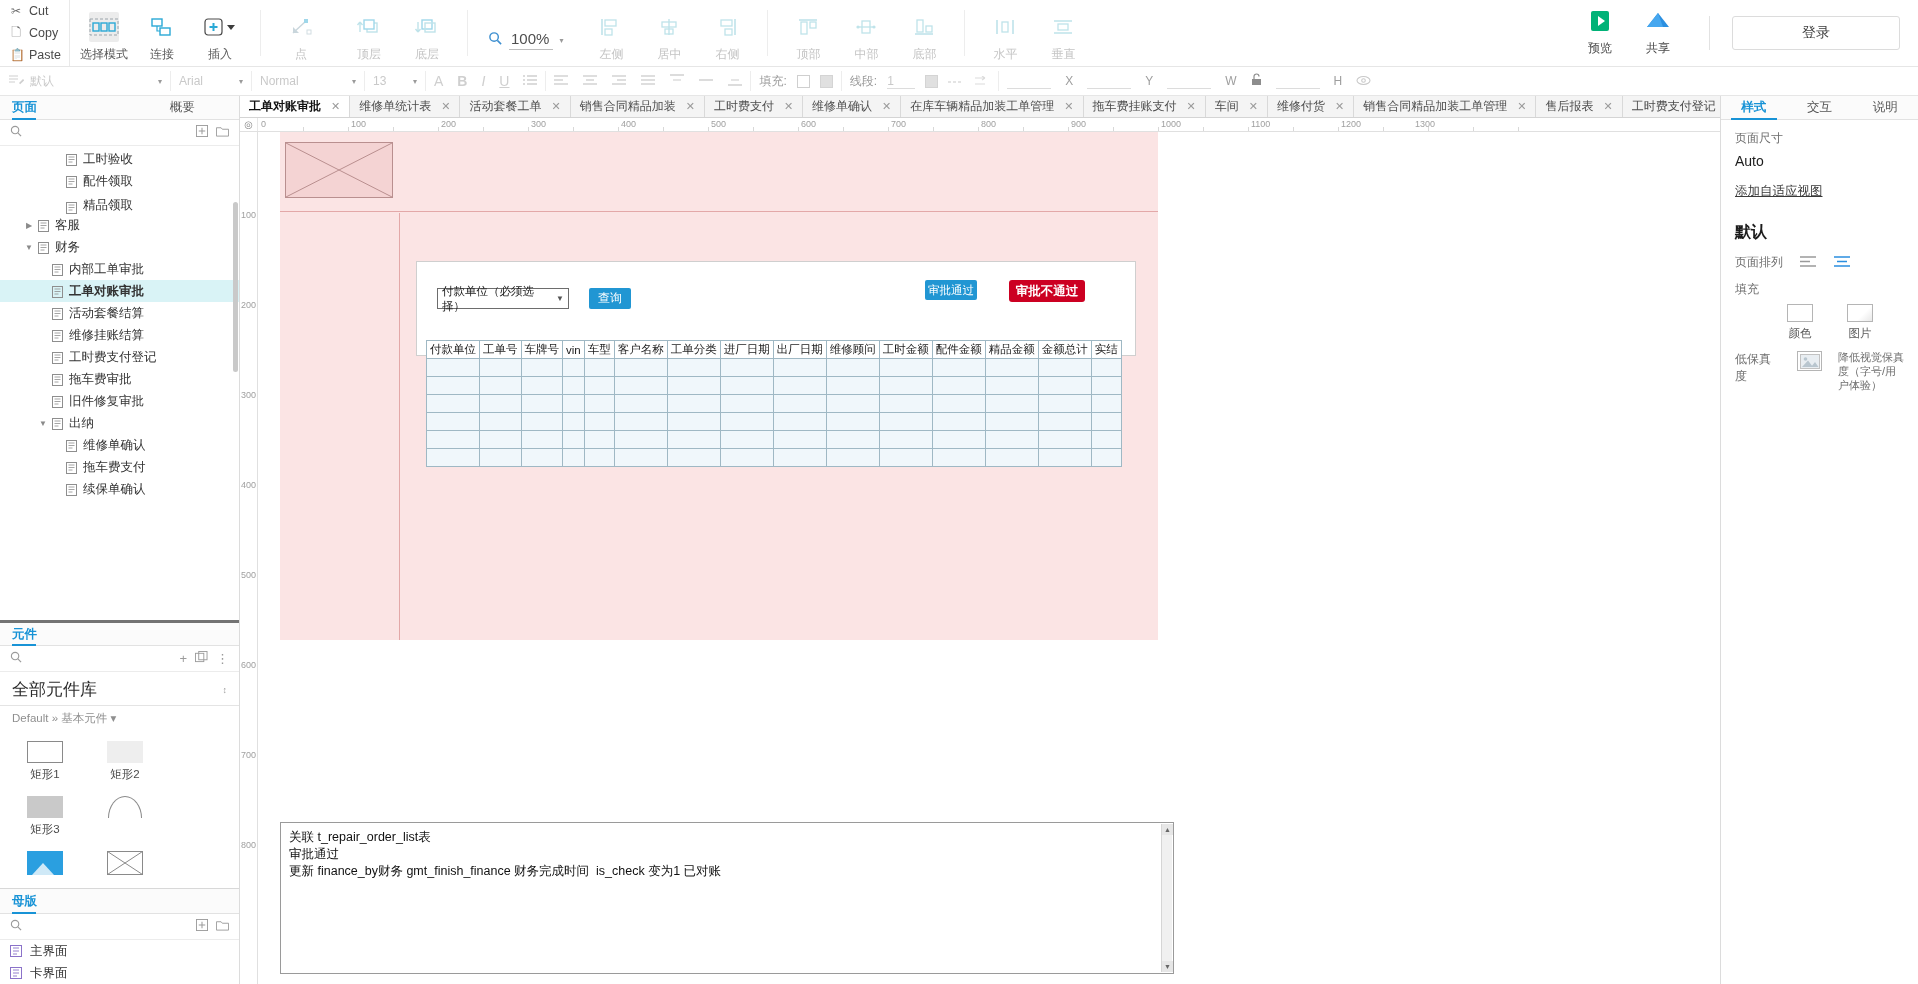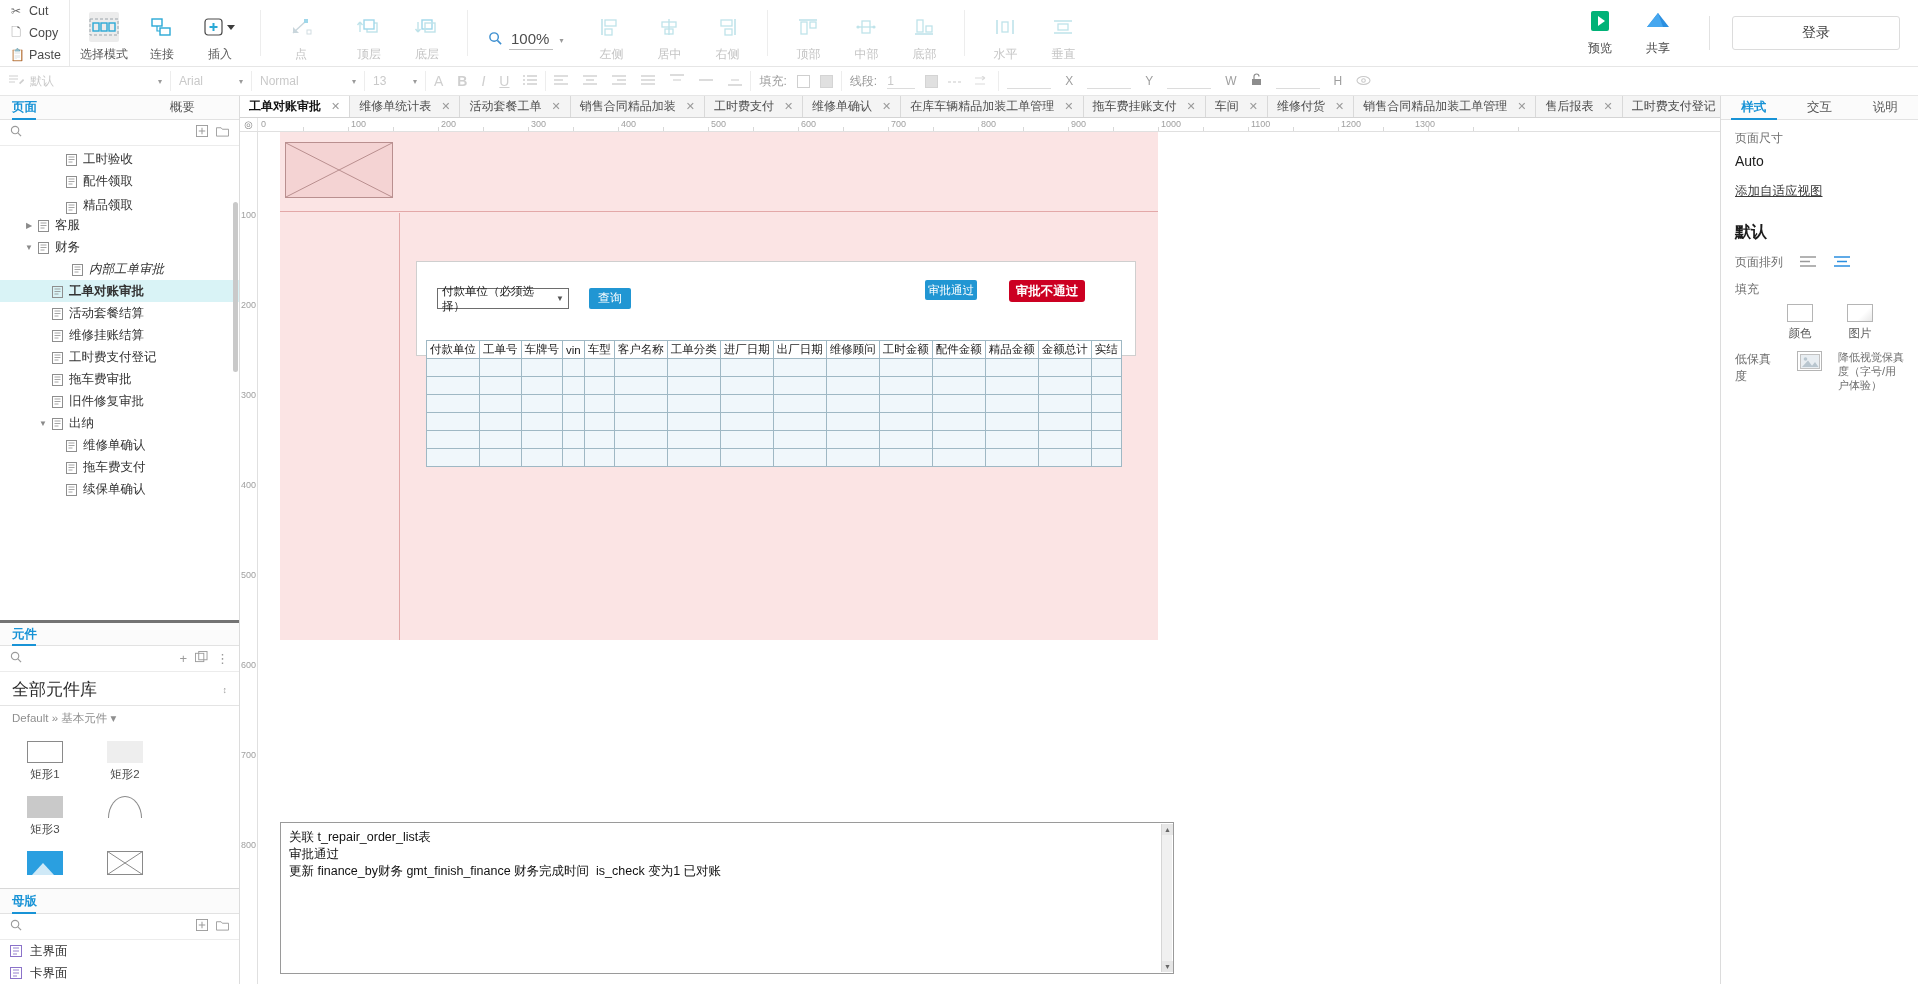--- a/index.html
+++ b/index.html
@@ -611,21 +611,21 @@
               <span>客服</span>
             </div>
             <div class="tree-row" style="padding-left: 22px;">
               <span class="tw">▼</span>
               <span class="pg-ic"><svg width="11" height="12" viewBox="0 0 11 12">
                   <rect x="0.5" y="0.5" width="10" height="11" fill="none" stroke="#8e8e8e"></rect>
                   <path d="M2.5 3 h6 M2.5 5.5 h6 M2.5 8 h4" stroke="#8e8e8e" stroke-width="0.8"></path>
                 </svg></span>
               <span>财务</span>
             </div>
-            <div class="tree-row" style="padding-left: 56px; font-style: italic;">
+            <div class="tree-row" style="padding-left: 36px;">
               <span class="tw"></span>
               <span class="pg-ic"><svg width="11" height="12" viewBox="0 0 11 12">
                   <rect x="0.5" y="0.5" width="10" height="11" fill="none" stroke="#8e8e8e"></rect>
                   <path d="M2.5 3 h6 M2.5 5.5 h6 M2.5 8 h4" stroke="#8e8e8e" stroke-width="0.8"></path>
                 </svg></span>
               <span>内部工单审批</span>
             </div>
             <div class="tree-row sel" style="padding-left: 36px;">
               <span class="tw"></span>
               <span class="pg-ic"><svg width="11" height="12" viewBox="0 0 11 12">

